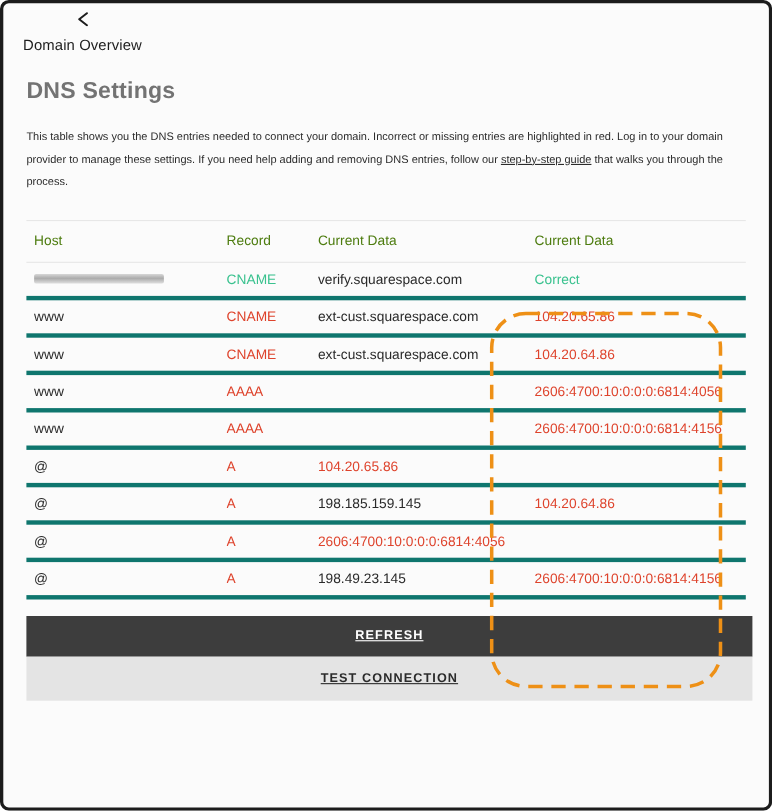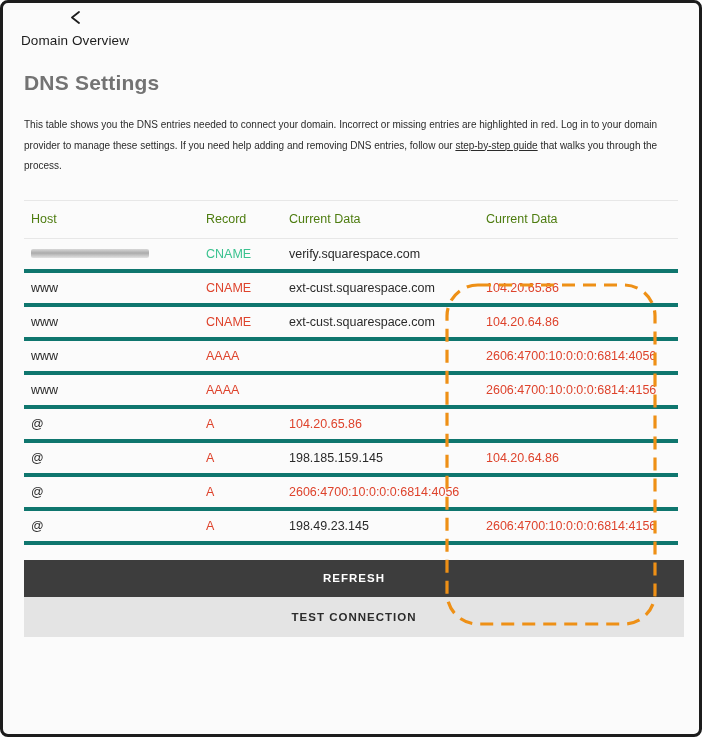--- a/index.html
+++ b/index.html
@@ -64,21 +64,21 @@
   }
 
   
   .highlight-box{position:absolute;left:441px;top:279px;pointer-events:none;}
 
   
   .btn{
     margin:0 21px;width:660px;
     display:flex;align-items:center;justify-content:center;
     font-size:11.5px;font-weight:700;letter-spacing:1px;
-    cursor:pointer;user-select:none;
+    cursor:pointer;user-select:none;text-decoration:underline;
   }
   .btn-refresh{margin-top:15px;height:37px;background:#3d3d3d;color:#ffffff;}
   .btn-test{height:40px;background:#e4e4e4;color:#2b2b2b;}
 </style>
 </head>
 <body>
 
 <div class="frame">
 
   <div class="topbar">
@@ -103,20 +103,21 @@
       <div class="t-cell">Current Data</div>
       <div class="t-cell">Current Data</div>
     </div>
     <div id="table-body">
   <div class="t-row">
     <div class="t-cell cell-host">
             <div class="redacted-bar"></div>
           </div>
     <div class="t-cell status-ok">CNAME</div>
     <div class="t-cell">verify.squarespace.com</div>
+    <div class="t-cell status-ok">Correct</div>
   </div>
 
   <div class="t-row">
     <div class="t-cell cell-host">www</div>
     <div class="t-cell status-error">CNAME</div>
     <div class="t-cell">ext-cust.squarespace.com</div>
     <div class="t-cell status-error">104.20.65.86</div>
   </div>
 
   <div class="t-row">

